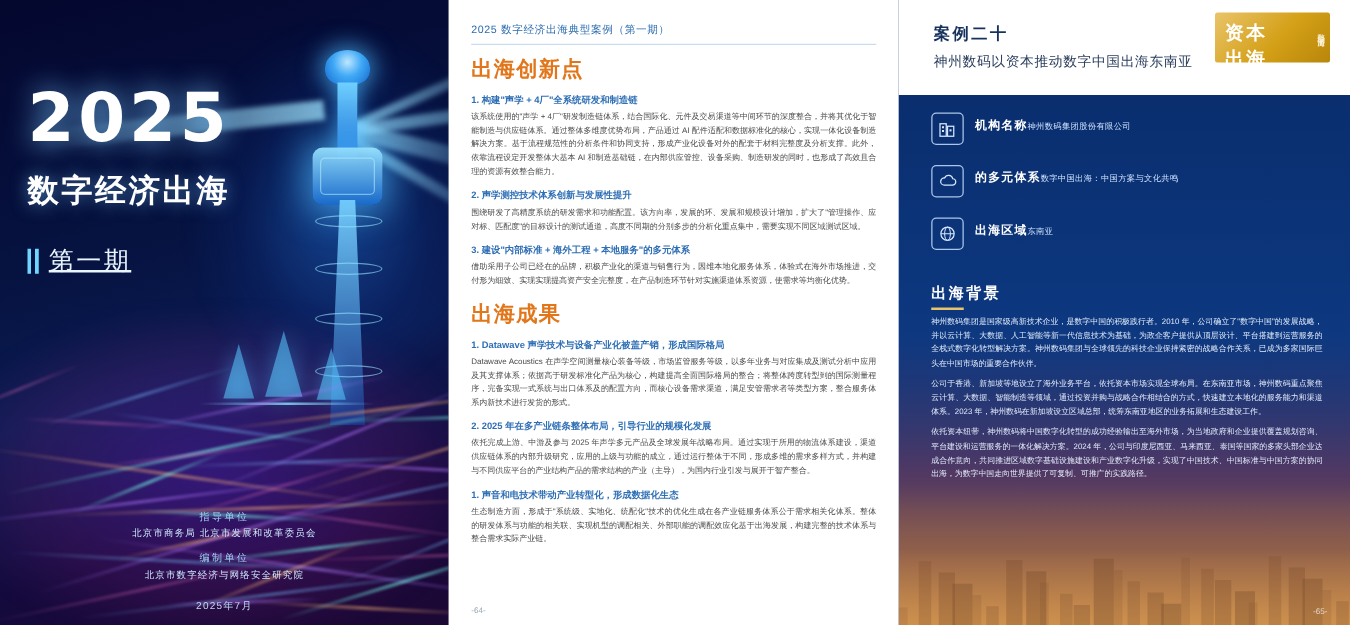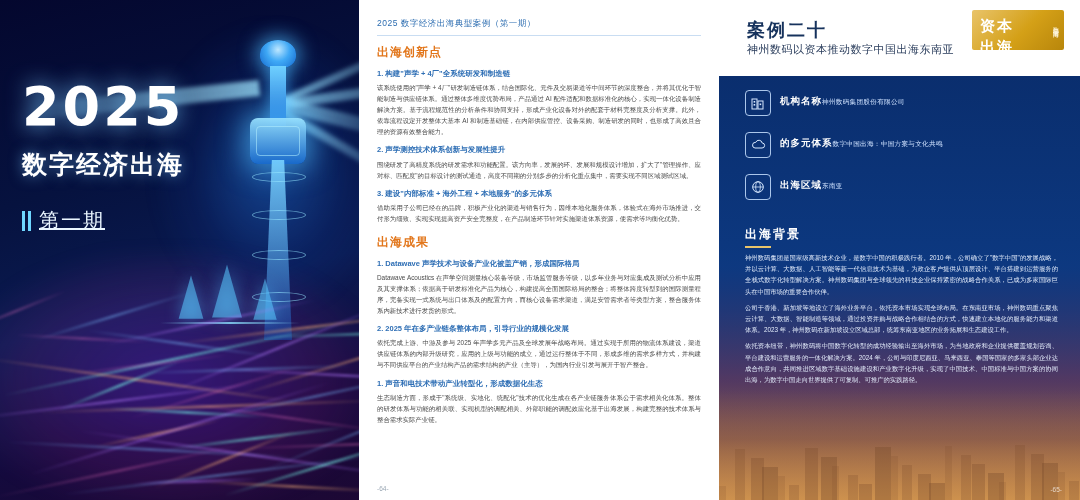--- a/index.html
+++ b/index.html
@@ -142,21 +142,21 @@
   }
   .streak {
     position: absolute;
     height: 3px;
     border-radius: 3px;
     filter: blur(1px);
   }
   
   .cover-text {
     position: absolute;
-    left: 22px; top: 80px;
+    left: 22px; top: 68px;
     z-index: 5;
   }
   .cover-year {
     font-size: 54px;
     font-weight: bold;
     color: #ffffff;
     letter-spacing: 3px;
     line-height: 1;
     text-shadow: 0 0 22px rgba(120,200,255,0.85);
     font-family: "DejaVu Sans", sans-serif;
@@ -241,21 +241,21 @@
     margin-top: 5px;
     height: 1px;
     background: #c9ddf2;
   }
   .tp-body {
     position: absolute;
     left: 18px; right: 18px; top: 44px; bottom: 24px;
   }
   .sec-title {
     color: #e2761b;
-    font-size: 12px;
+    font-size: 17px;
     font-weight: bold;
     letter-spacing: 1px;
     margin: 10px 0 6px;
   }
   .sec-title:first-child { margin-top: 0; }
   .sub-title {
     color: #2f6fb5;
     font-size: 7.5px;
     font-weight: bold;
     margin: 7px 0 3px;
@@ -286,21 +286,21 @@
   }
   .cp-top {
     position: absolute;
     left: 0; top: 0; right: 0;
     height: 76px;
     background: #ffffff;
   }
   .cp-case-no {
     position: absolute;
     left: 28px; top: 18px;
-    font-size: 18px;
+    font-size: 13px;
     font-weight: bold;
     color: #16325c;
     letter-spacing: 2px;
   }
   .cp-case-sub {
     position: absolute;
     left: 28px; top: 42px;
     font-size: 11px;
     color: #2a3d5c;
     letter-spacing: 0.5px;
@@ -518,20 +518,27 @@
 
     <div class="cover-text">
       <div class="cover-year">2025</div>
       <div class="cover-title-1">数字经济出海</div>
       <div class="cover-issue">
         <span class="bars"></span>
         <span class="txt">第一期</span>
       </div>
     </div>
 
+    <div class="cover-foot">
+      <div class="lbl">指导单位</div>
+      <div class="org">北京市商务局  北京市发展和改革委员会</div>
+      <div class="lbl">编制单位</div>
+      <div class="org">北京市数字经济与网络安全研究院</div>
+      <div class="date">2025年7月</div>
+    </div>
   </div>
 
   <div class="textpage">
     <div class="tp-header">
       <div>2025 数字经济出海典型案例（第一期）</div>
       <div class="rule"></div>
     </div>
     <div class="tp-body" id="tp-body">
         <div class="sec-title">出海创新点</div>
         <div class="sub-title">1. 构建"声学 + 4厂"全系统研发和制造链</div>

